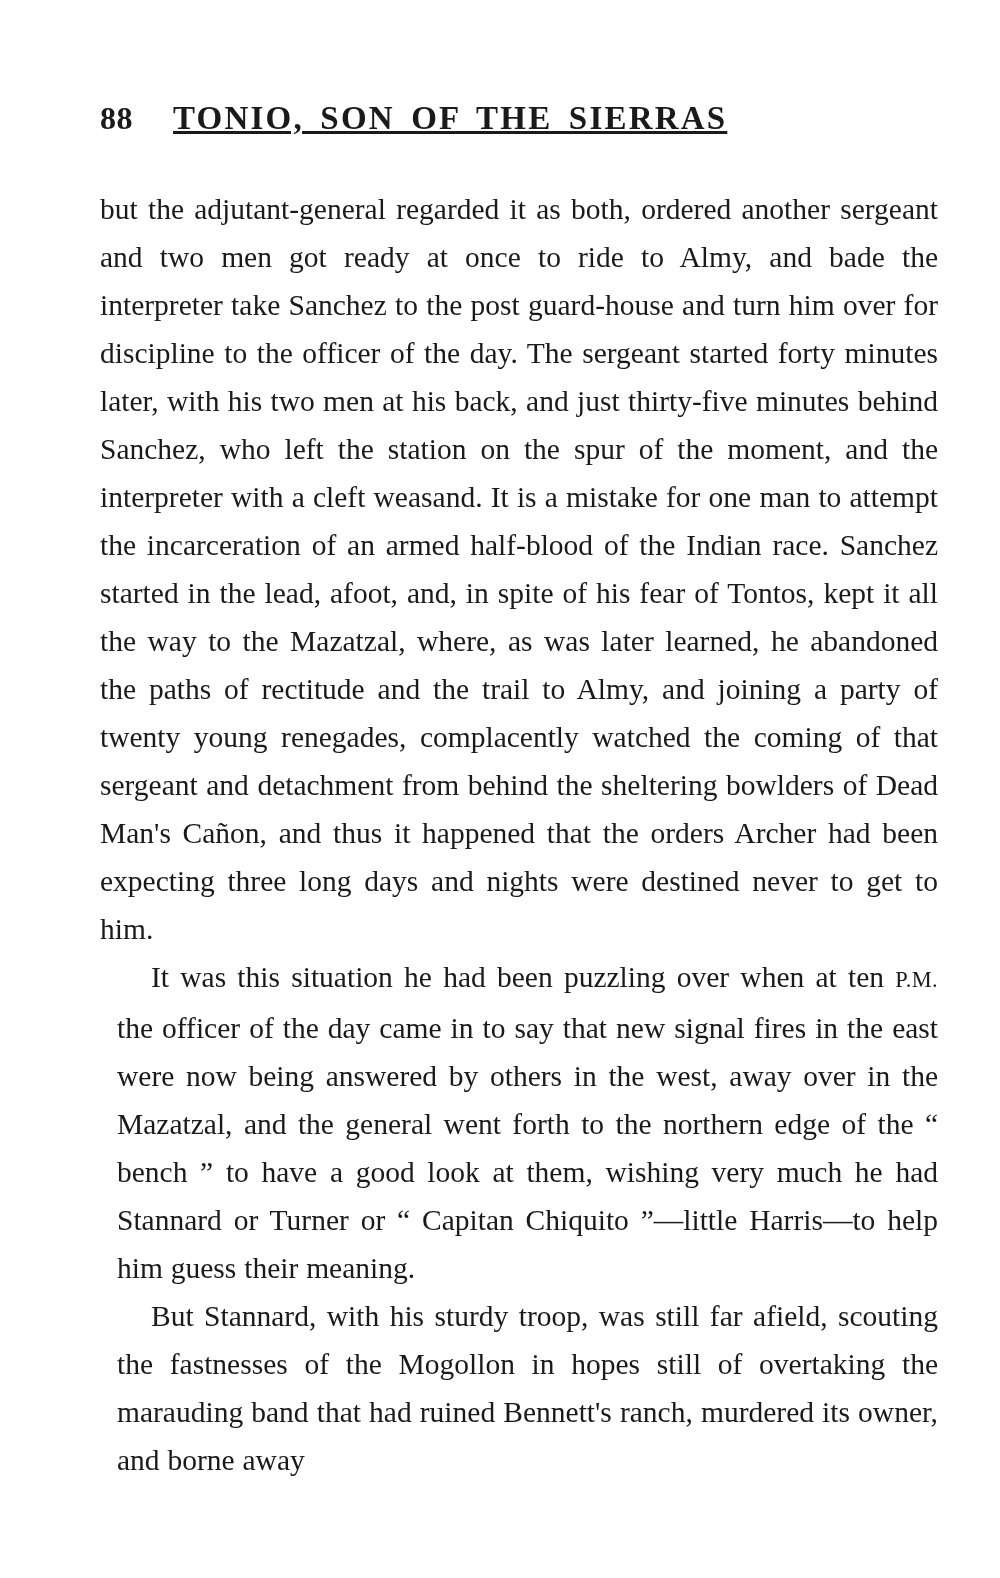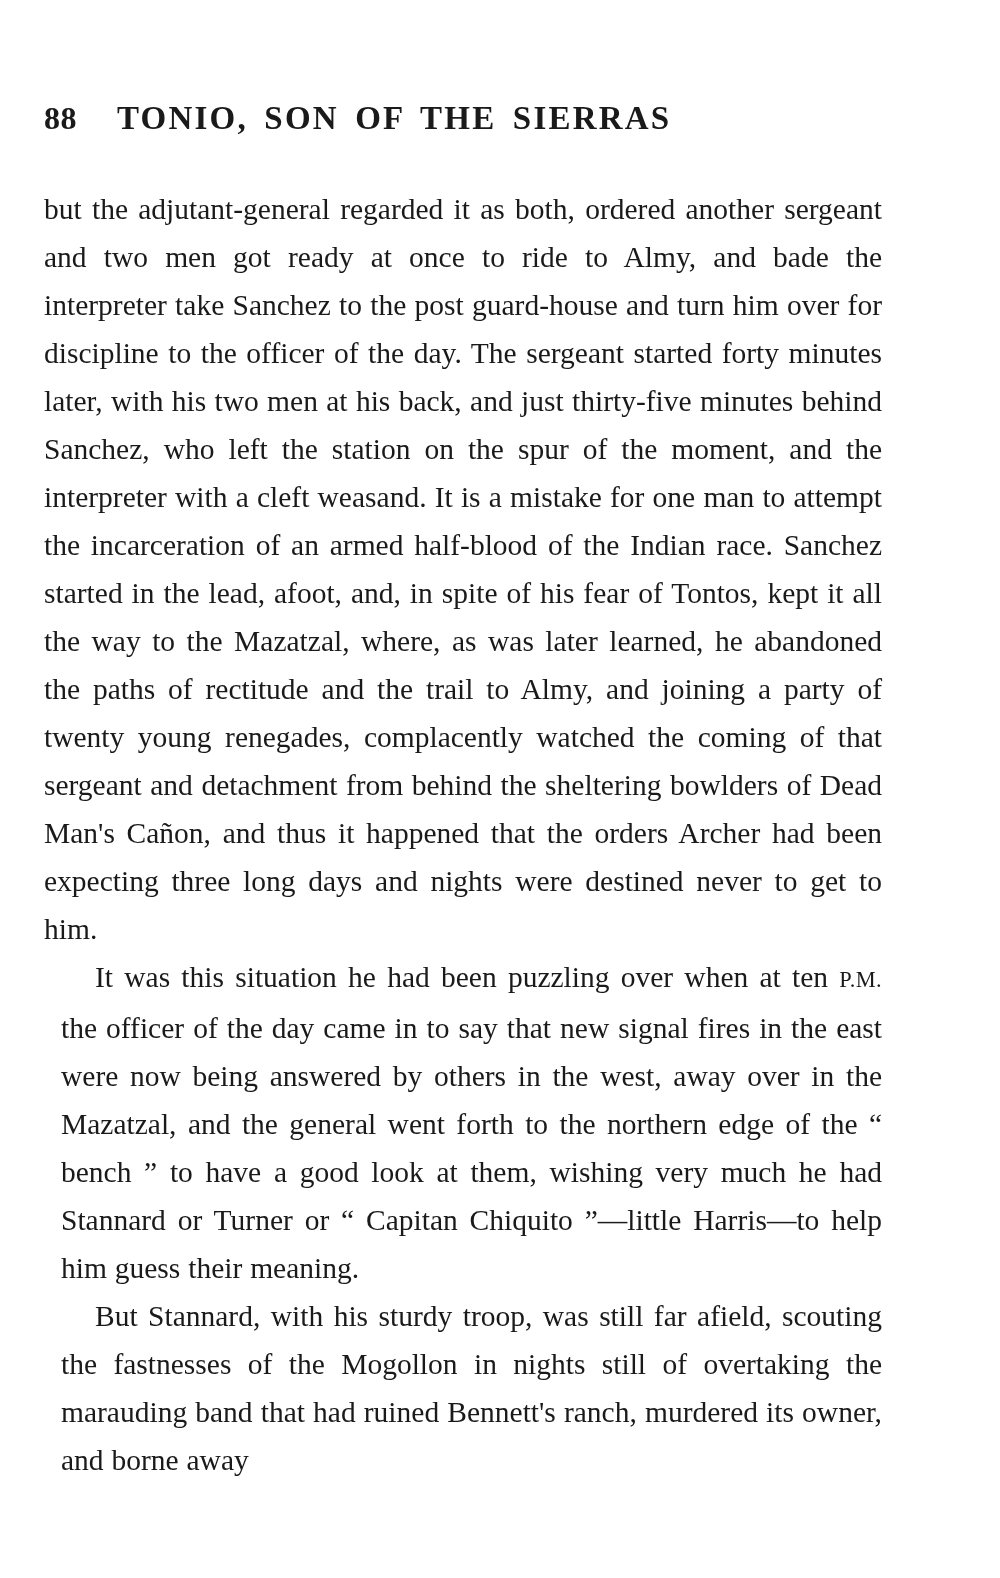--- a/index.html
+++ b/index.html
@@ -12,39 +12,40 @@
     height: 1578px;
     font-family: "Liberation Serif", serif;
     color: #1a1a1a;
     overflow: hidden;
   }
   .page {
     position: relative;
     width: 1000px;
     height: 1578px;
     box-sizing: border-box;
-    padding: 100px 64px 0 44px;
+    padding: 100px 64px 0 100px;
   }
   .running-head {
     display: flex;
     align-items: baseline;
     margin: 0 0 48px 0;
   }
   .page-number {
     font-size: 32px;
     font-weight: bold;
     letter-spacing: 0.5px;
     margin-right: 40px;
   }
   .book-title {
     font-size: 33px;
     font-weight: bold;
     letter-spacing: 2.2px;
     word-spacing: 6px;
     white-space: nowrap;
+    text-decoration: underline;
   }
   .body-text {
     width: 838px;
   }
   .body-text p {
     margin: 0;
     font-size: 29.5px;
     line-height: 48px;
     text-align: justify;
     text-justify: inter-word;
@@ -73,18 +74,18 @@
 <div class="page">
 
   <div class="running-head">
     <span class="page-number">88</span>
     <span class="book-title">TONIO,  SON  OF  THE  SIERRAS</span>
   </div>
 
   <div class="body-text">
     <p>but the adjutant-general regarded it as both, ordered another sergeant and two men got ready at once to ride to Almy, and bade the interpreter take Sanchez to the post guard-house and turn him over for discipline to the officer of the day.   The sergeant started forty minutes later, with his two men at his back, and just thirty-five minutes behind Sanchez, who left the station on the spur of the moment, and the interpreter with a cleft weasand. It is a mistake for one man to attempt the incarceration of an armed half-blood of the Indian race.   Sanchez started in the lead, afoot, and, in spite of his fear of Tontos, kept it all the way to the Mazatzal, where, as was later learned, he abandoned the paths of rectitude and the trail to Almy, and joining a party of twenty young renegades, complacently watched the coming of that sergeant and detachment from behind the sheltering bowlders of Dead Man's Cañon, and thus it happened that the orders Archer had been expecting three long days and nights were destined never to get to him.</p>
     <p class="indent"><span>It was this situation he had been puzzling over when at ten </span><span class="smallcaps">P.M.</span><span> the officer of the day came in to say that new signal fires in the east were now being answered by others in the west, away over in the Mazatzal, and the general went forth to the northern edge of the “ bench ” to have a good look at them, wishing very much he had Stannard or Turner or “ Capitan Chiquito ”—little Harris—to help him guess their meaning.</span></p>
-    <p class="indent">But Stannard, with his sturdy troop, was still far afield, scouting the fastnesses of the Mogollon in nights still of overtaking the marauding band that had ruined Bennett's ranch, murdered its owner, and borne away</p>
+    <p class="indent">But Stannard, with his sturdy troop, was still far afield, scouting the fastnesses of the Mogollon in hopes still of overtaking the marauding band that had ruined Bennett's ranch, murdered its owner, and borne away</p>
   </div>
 
   <div class="tail-mark"></div>
 
 </div>
 
 </body></html>

